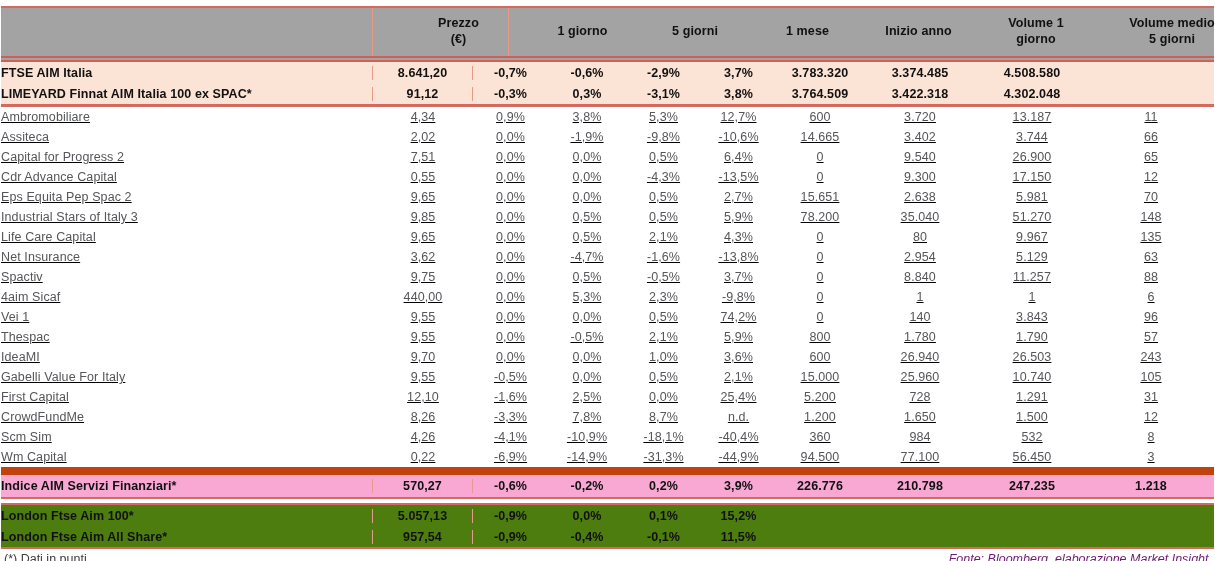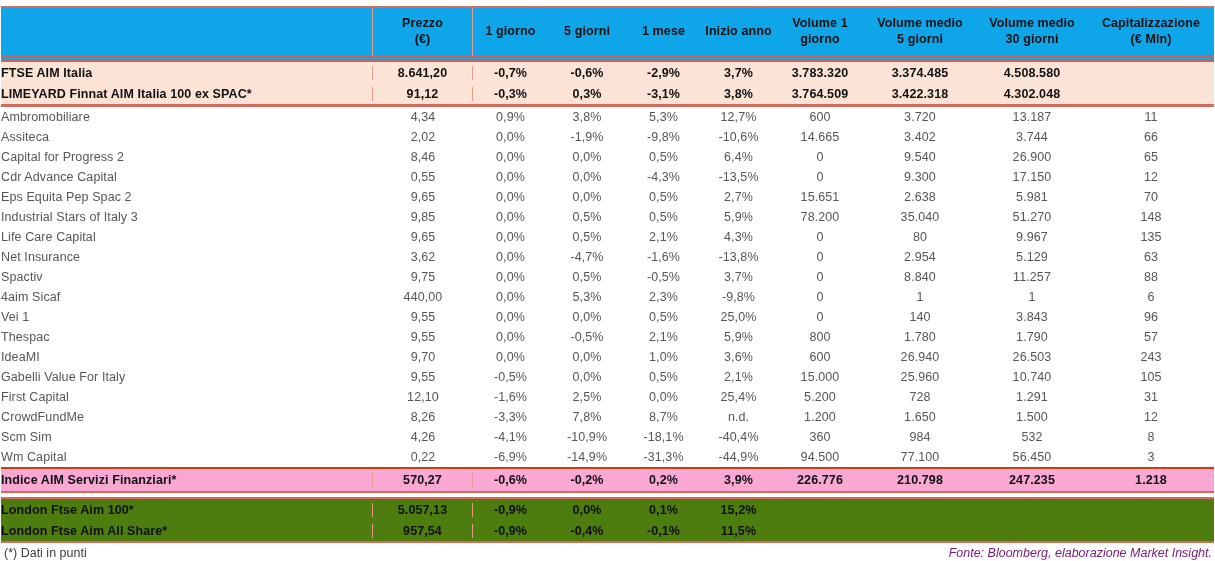--- a/index.html
+++ b/index.html
@@ -10,34 +10,35 @@
   }
   .page{padding:6px 1px 0 1px;}
   .mtable{width:1213px;}
   .row{
     display:grid;
     grid-template-columns:372px 100px 75px 78px 75px 75px 88px 112px 112px 126px;
     align-items:center;
   }
   
   .header-row{
-    background:#0ea5e9;
+    background:#a3a3a3;
     border-top:2px solid #d4695e;
     border-bottom:6px double #cb6257;
     min-height:48px;
+    gap:36px;
   }
   .hcell{
     display:flex;flex-direction:column;justify-content:center;
     text-align:center;font-weight:bold;font-size:12.5px;line-height:1.25;
     color:#111;height:100%;min-height:48px;letter-spacing:.1px;
   }
   
   .index-section{background:#fbe4d5;border-bottom:3px solid #d4695e;}
   .index-section .row{height:21px;}
-  .body-section{border-bottom:2px solid #c2410c;}
+  .body-section{border-bottom:8px solid #c2410c;text-decoration:underline;}
   .body-section .row{height:20px;}
   .servizi-section{background:#f9a8d4;border-bottom:2px solid #d4695e;}
   .servizi-section .row{height:22px;}
   .gap{height:4px;}
   .london-section{background:#4d7c0f;border-top:2px solid #d4695e;border-bottom:2px solid #d4695e;}
   .london-section .row{height:21px;}
   
   .cell{font-size:12.5px;letter-spacing:.1px;overflow:hidden;white-space:nowrap;}
   .name-cell{text-align:left;padding-left:0;}
   .num-cell{text-align:center;}
@@ -143,21 +144,21 @@
           <div class="cell num-cell">-1,9%</div>
           <div class="cell num-cell">-9,8%</div>
           <div class="cell num-cell">-10,6%</div>
           <div class="cell num-cell">14.665</div>
           <div class="cell num-cell">3.402</div>
           <div class="cell num-cell">3.744</div>
           <div class="cell num-cell">66</div>
         </div>
         <div class="row plain-row">
           <div class="cell name-cell">Capital for Progress 2</div>
-          <div class="cell num-cell">8,46</div>
+          <div class="cell num-cell">7,51</div>
           <div class="cell num-cell">0,0%</div>
           <div class="cell num-cell">0,0%</div>
           <div class="cell num-cell">0,5%</div>
           <div class="cell num-cell">6,4%</div>
           <div class="cell num-cell">0</div>
           <div class="cell num-cell">9.540</div>
           <div class="cell num-cell">26.900</div>
           <div class="cell num-cell">65</div>
         </div>
         <div class="row plain-row">
@@ -243,21 +244,21 @@
           <div class="cell num-cell">1</div>
           <div class="cell num-cell">1</div>
           <div class="cell num-cell">6</div>
         </div>
         <div class="row plain-row">
           <div class="cell name-cell">Vei 1</div>
           <div class="cell num-cell">9,55</div>
           <div class="cell num-cell">0,0%</div>
           <div class="cell num-cell">0,0%</div>
           <div class="cell num-cell">0,5%</div>
-          <div class="cell num-cell">25,0%</div>
+          <div class="cell num-cell">74,2%</div>
           <div class="cell num-cell">0</div>
           <div class="cell num-cell">140</div>
           <div class="cell num-cell">3.843</div>
           <div class="cell num-cell">96</div>
         </div>
         <div class="row plain-row">
           <div class="cell name-cell">Thespac</div>
           <div class="cell num-cell">9,55</div>
           <div class="cell num-cell">0,0%</div>
           <div class="cell num-cell">-0,5%</div>

